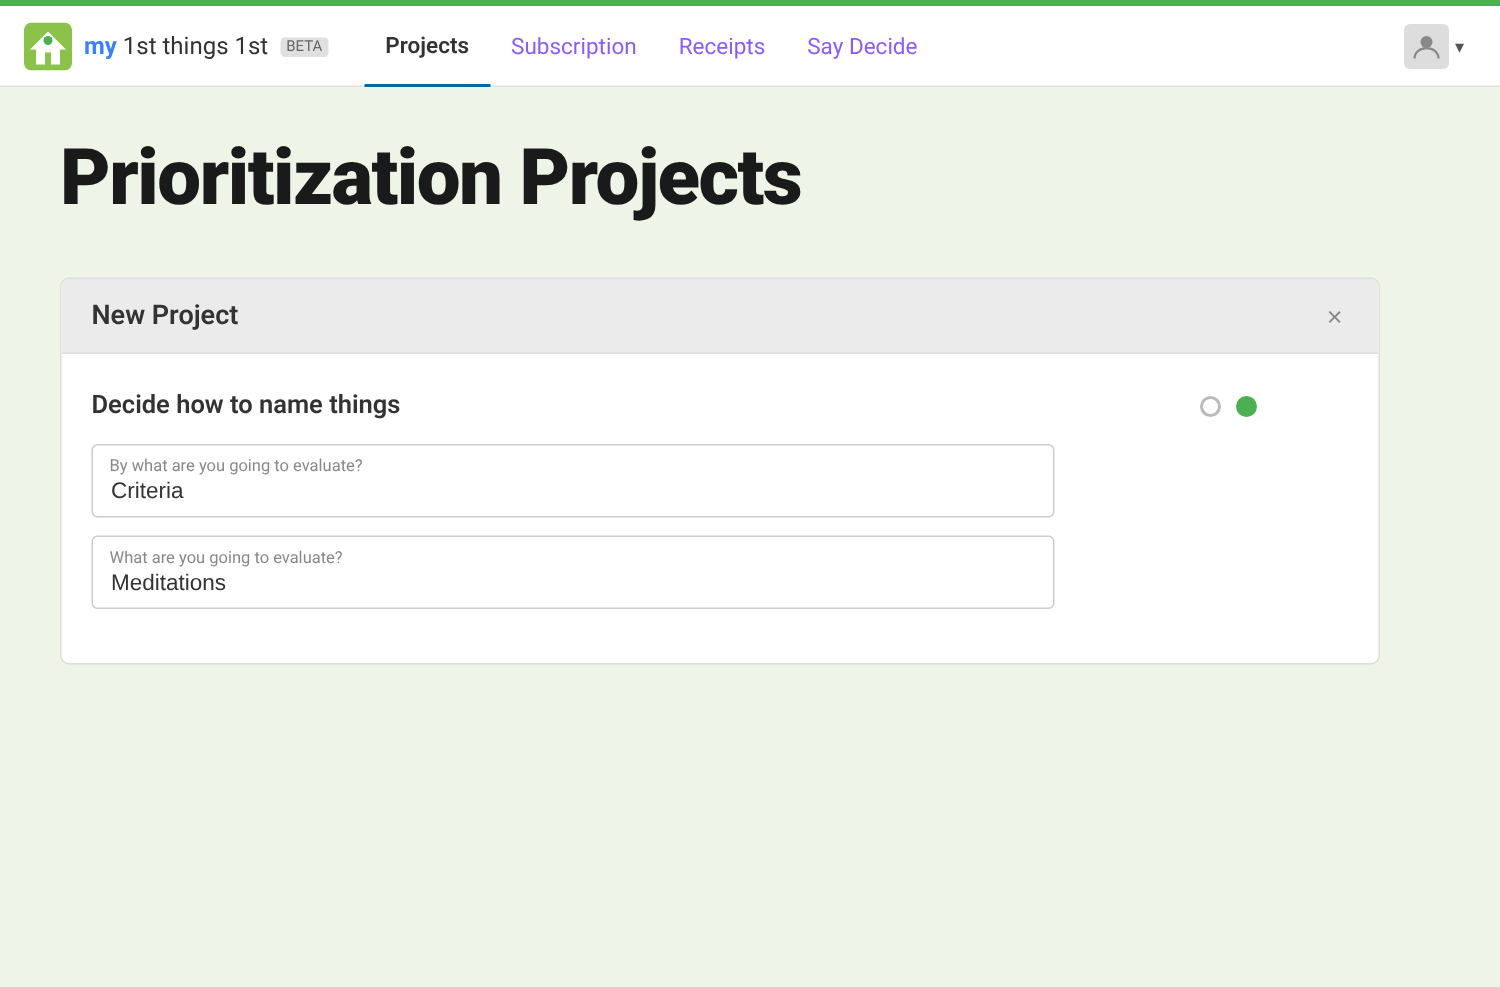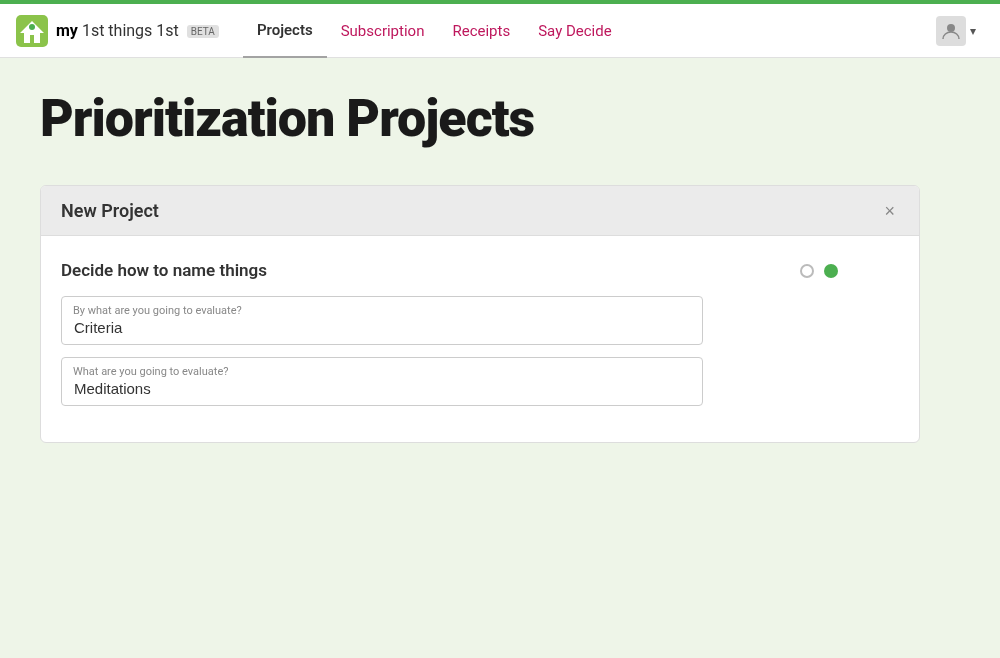--- a/index.html
+++ b/index.html
@@ -46,21 +46,21 @@
       margin-right: 8px;
     }
 
     .brand-text {
       font-size: 16px;
       font-weight: 400;
       color: #333;
     }
 
     .brand-text .my {
-      color: #000000;
+      color: #3b82f6;
       font-weight: 700;
     }
 
     .brand-beta {
       font-size: 10px;
       background-color: #e0e0e0;
       color: #666;
       padding: 1px 4px;
       border-radius: 3px;
       margin-left: 4px;
@@ -68,33 +68,33 @@
     }
 
     .nav-links {
       display: flex;
       align-items: center;
       gap: 0;
     }
 
     .nav-link {
       font-size: 15px;
-      color: #be185d;
+      color: #8b5cf6;
       text-decoration: none;
       padding: 0 14px;
       height: 54px;
       display: flex;
       align-items: center;
       cursor: pointer;
     }
 
     .nav-link.active {
       color: #333;
       font-weight: 600;
-      border-bottom: 2px solid #a3a3a3;
+      border-bottom: 2px solid #0369a1;
     }
 
     .navbar-right {
       margin-left: auto;
       display: flex;
       align-items: center;
     }
 
     .user-avatar-btn {
       display: flex;

